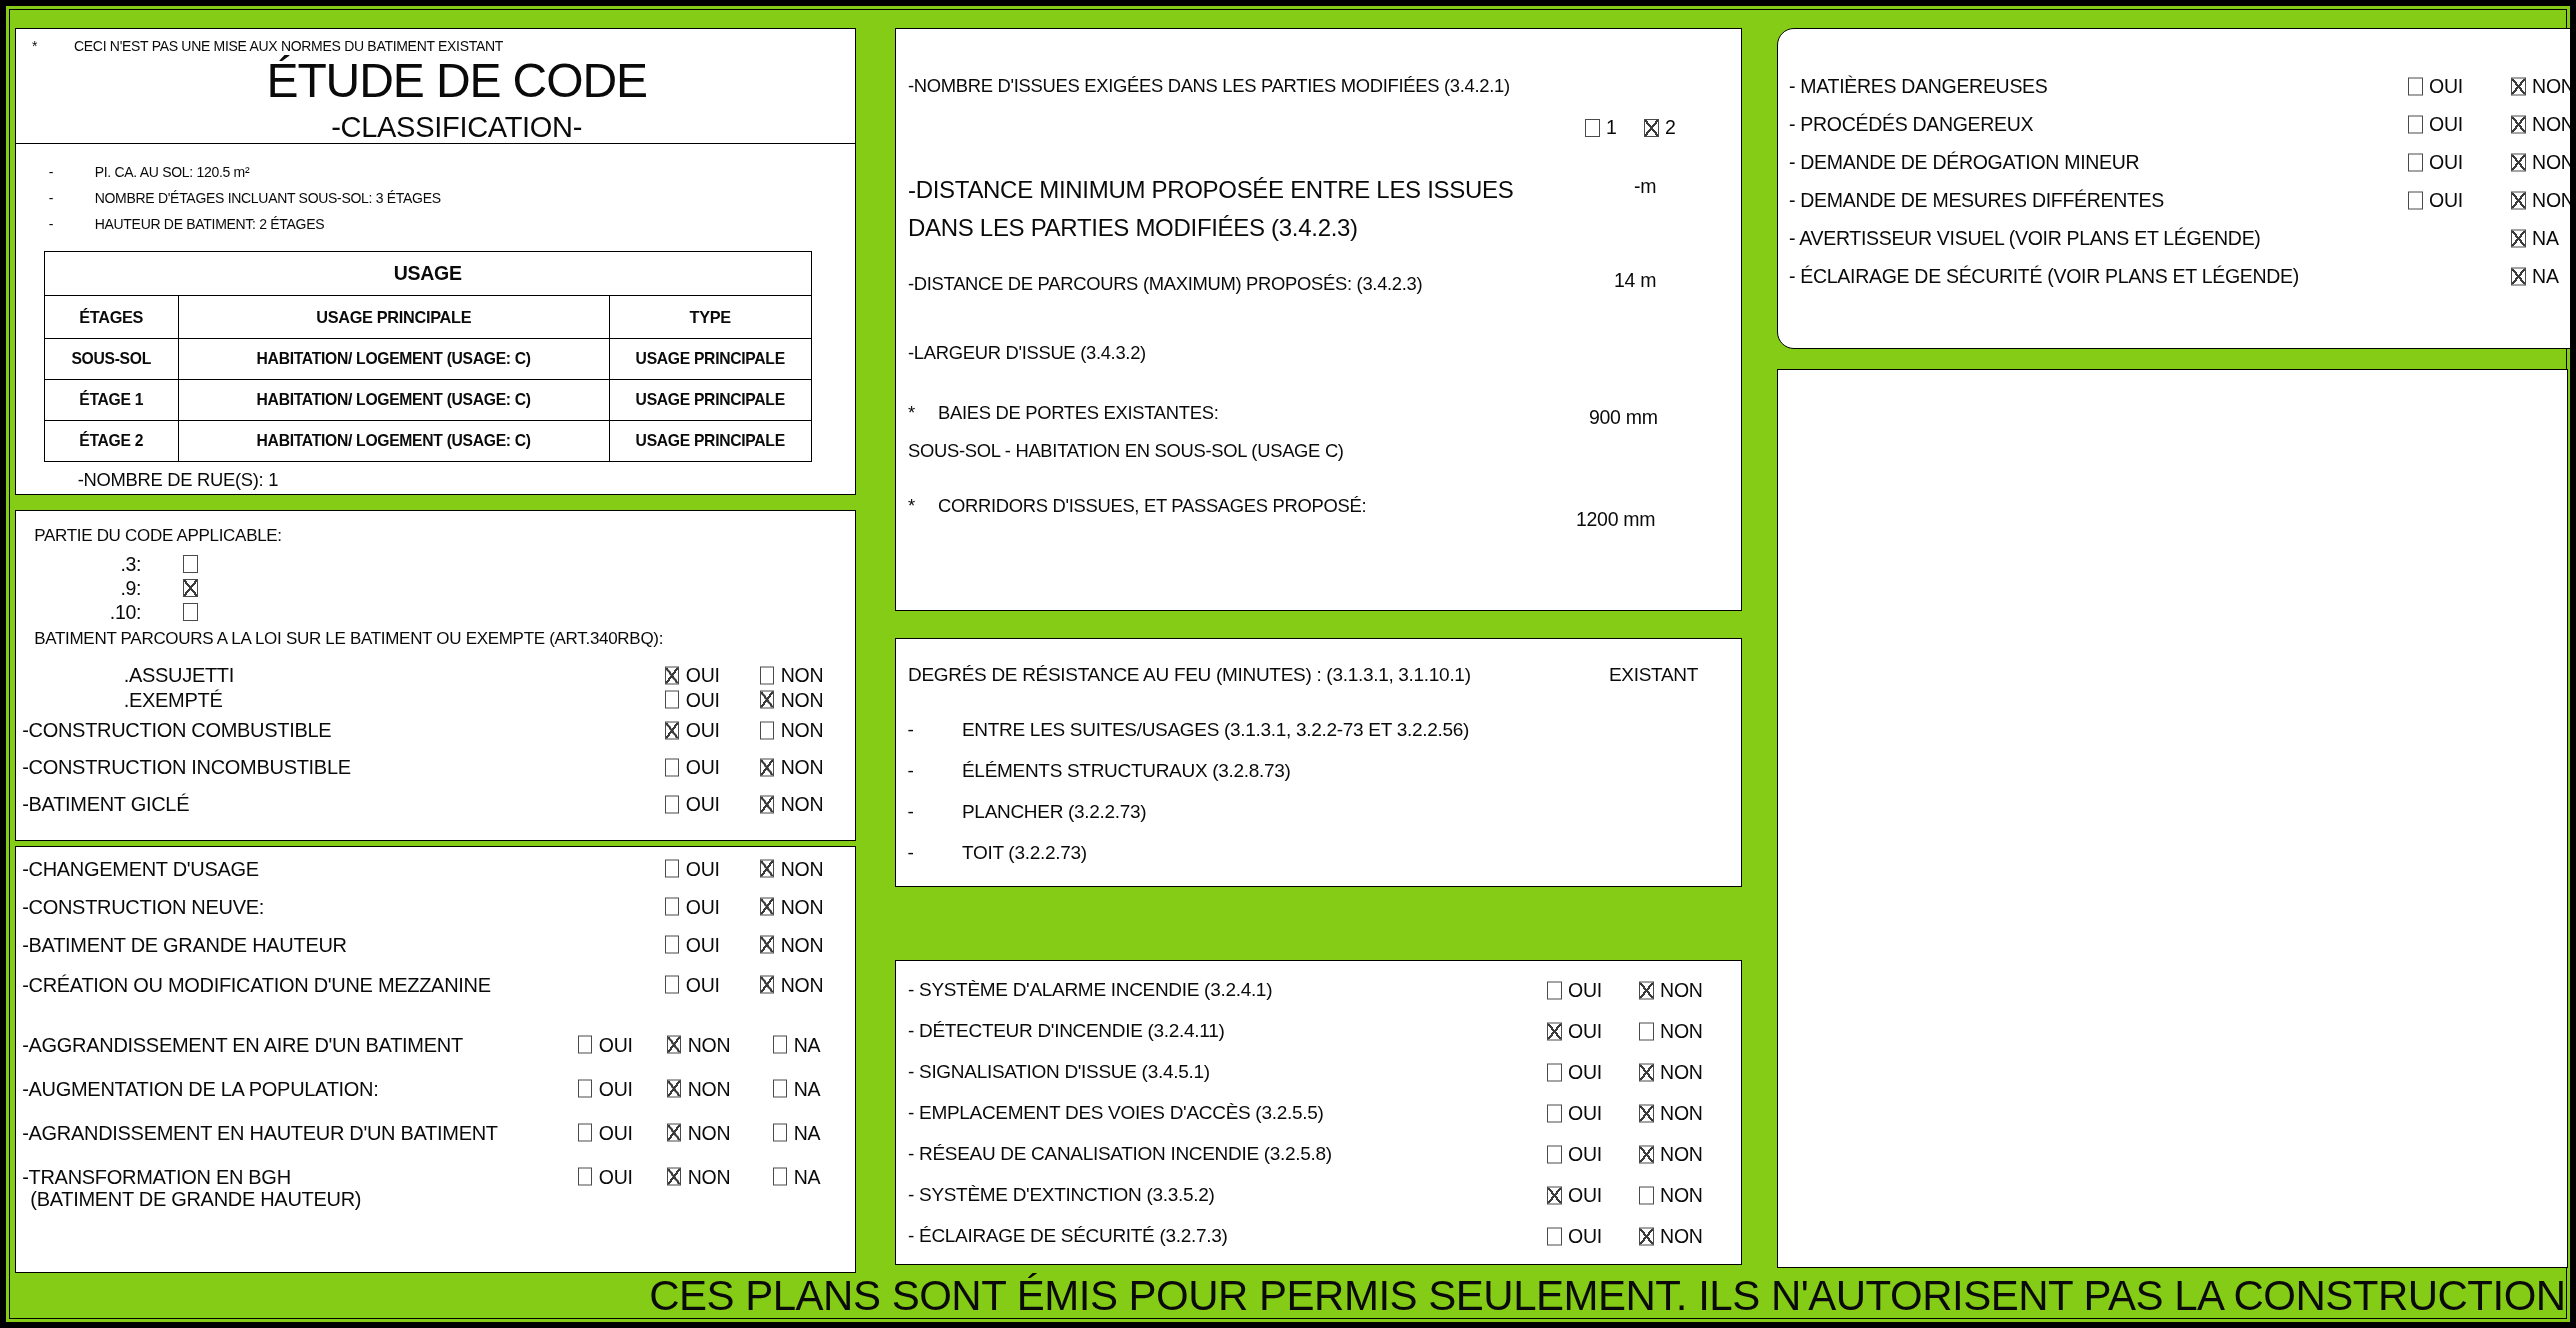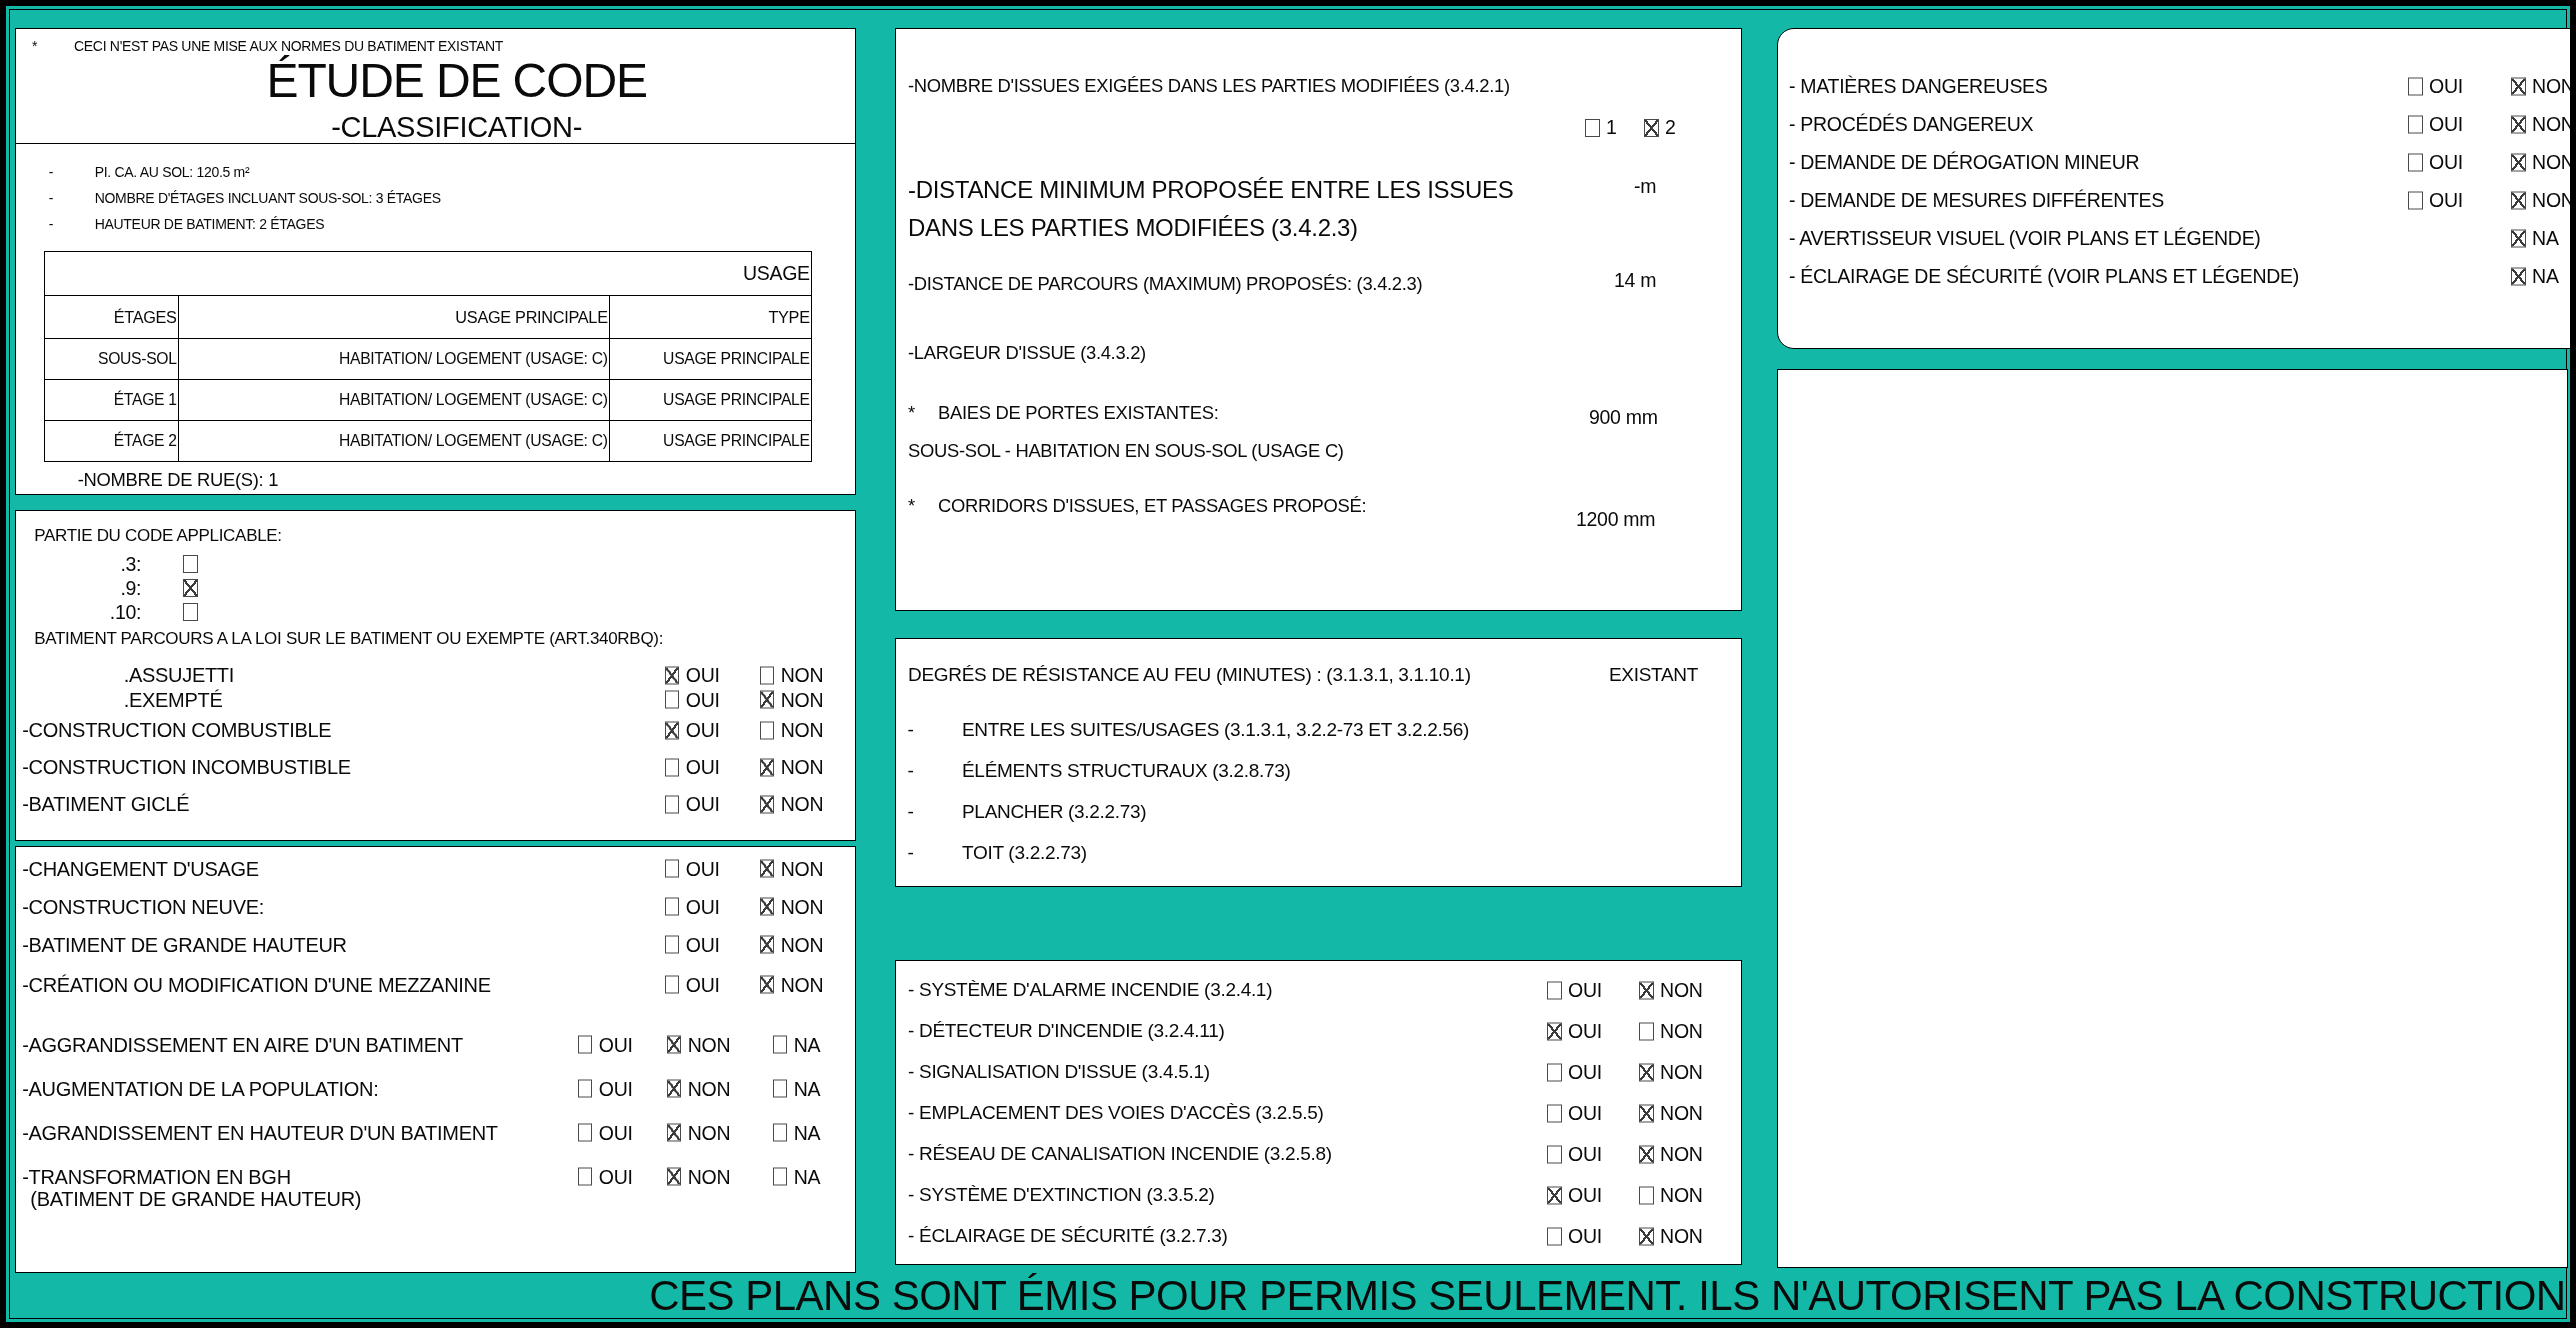--- a/index.html
+++ b/index.html
@@ -1,18 +1,18 @@
 <!DOCTYPE html>
 <html style="font-size:8.7px"><head>
 <meta charset="utf-8">
 <style>
   html,body{margin:0;padding:0;background:#fff;}
   .page{
     position:relative;width:2576px;height:1328px;box-sizing:border-box;
-    background:#14b8a6;border:6.5px solid #000;
+    background:#84cc16;border:6.5px solid #000;
     font-family:"Liberation Sans",sans-serif;color:#0a0a0a;
     letter-spacing:-0.3px;overflow:hidden;
   }
   .innerline{position:absolute;inset:3.3px;border:1.1px solid #000;pointer-events:none;}
   .panel{position:absolute;border:1.1px solid #000;background:#fff;box-sizing:border-box;}
 
   
   .row{position:relative;}
   .lbl{position:absolute;left:6.5px;top:50%;transform:translateY(-50%);font-size:20px;white-space:nowrap;}.h45{height:24.4px}.h68{height:37px}.h70{height:38px}.h71{height:38px}
   .h75{height:41px}.h76{height:41px}.h78{height:42px}.h82{height:44px}
@@ -47,21 +47,21 @@
   .title{position:absolute;top:24px;left:0;width:100%;margin:0;text-align:center;
          font-size:48px;font-weight:400;letter-spacing:-1.1px;padding-left:43px;box-sizing:border-box;}
   .subtitle{position:absolute;top:82px;left:0;width:100%;text-align:center;font-size:29px;padding-left:43px;box-sizing:border-box;}
   .titlerule{position:absolute;top:114px;left:0;right:0;height:1.1px;background:#000;}
   .bullets{position:absolute;top:130px;left:0;right:0;}
   .bullet{position:relative;height:26px;font-size:14px;}
   .bullet .dash{position:absolute;left:33px;top:50%;transform:translateY(-50%);}
   .bullet .btxt{position:absolute;left:79px;top:50%;transform:translateY(-50%);white-space:nowrap;}
 
   table.usage{position:absolute;top:222px;left:28px;width:767px;border-collapse:collapse;border:1.6px solid #000;table-layout:fixed;}
-  table.usage td,table.usage th{border:1.1px solid #000;text-align:right;vertical-align:middle;font-weight:400;}
+  table.usage td,table.usage th{border:1.1px solid #000;text-align:center;vertical-align:middle;font-weight:700;}
   .usage .t-title{height:44px;font-size:19.5px;}
   .usage .t-head{height:43px;font-size:16.3px;font-weight:700;}
   .usage .t-row{height:41px;font-size:15.7px;}
   .rues{position:absolute;top:440px;left:62px;font-size:18.4px;}
 
   
   .sec-hdr{position:absolute;left:6.5px;font-size:17px;white-space:nowrap;margin-left:12px;}
   .codeopts{position:absolute;top:41px;left:6.5px;}
   .codeopt{display:flex;align-items:center;height:24px;}
   .codeopt .olabel{display:inline-block;width:119px;text-align:right;font-size:19.5px;}

